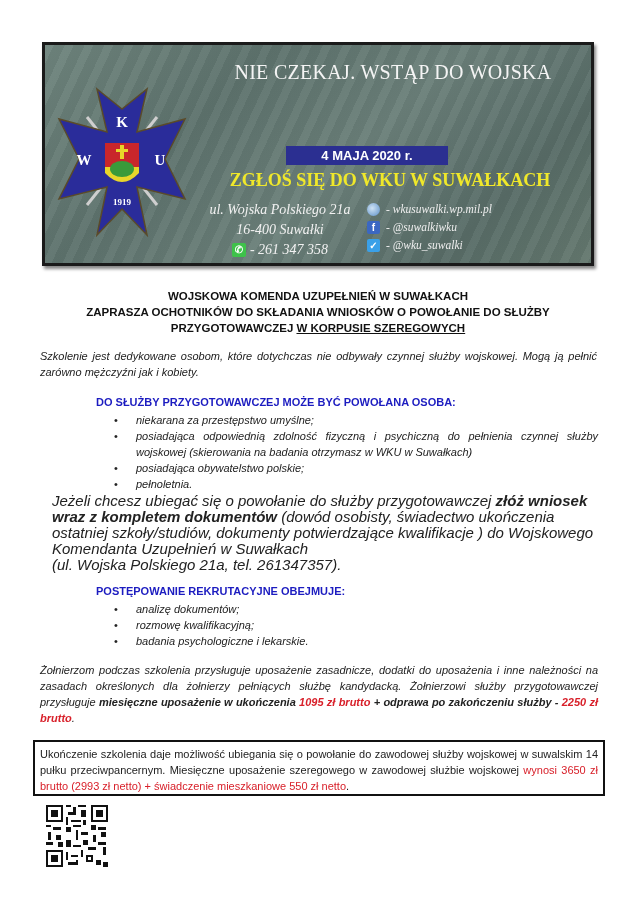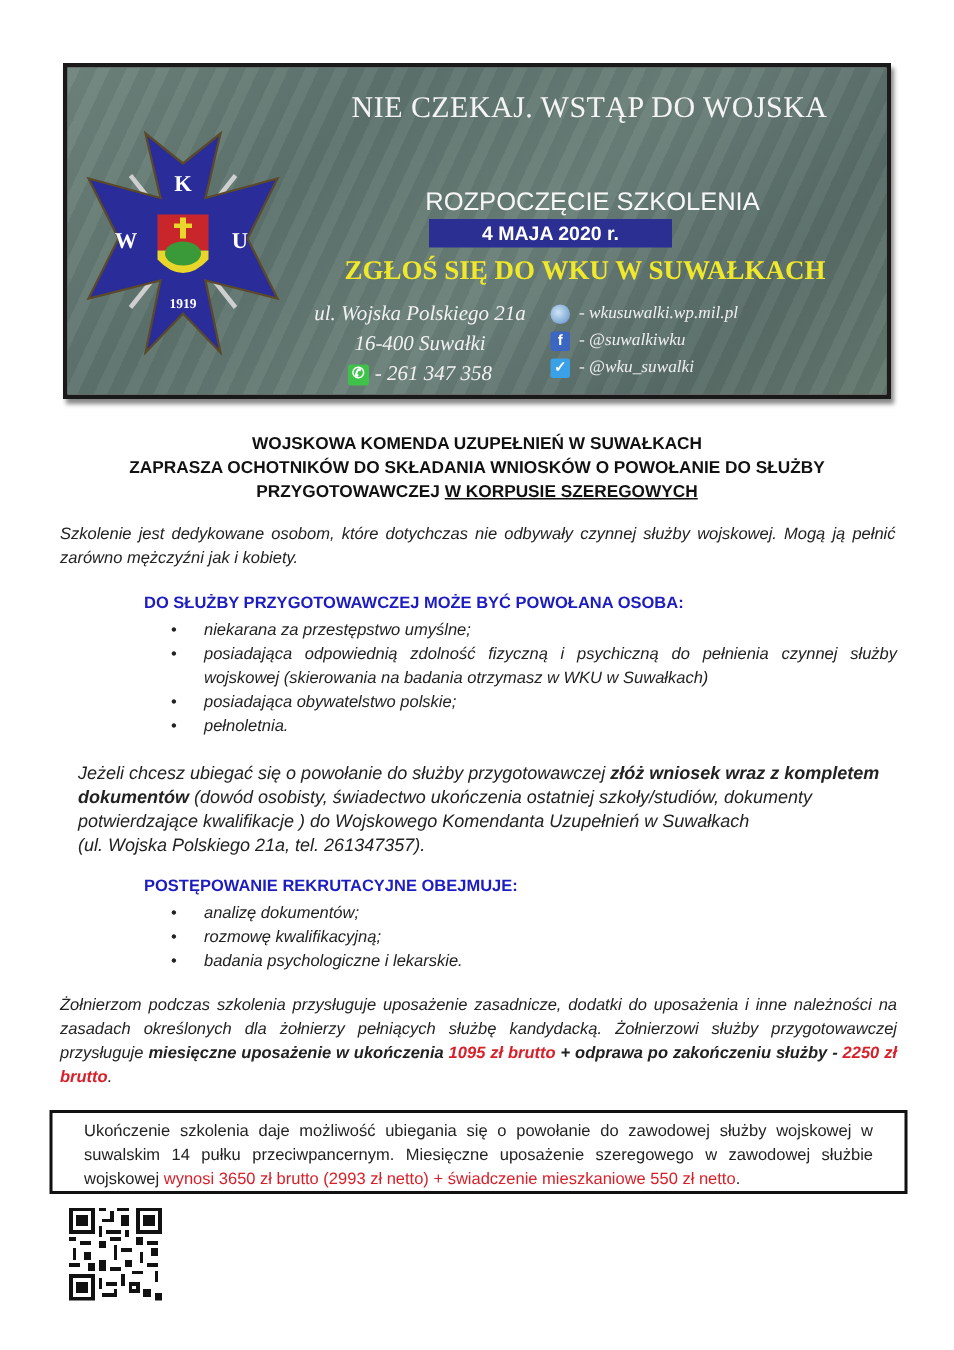--- a/index.html
+++ b/index.html
@@ -32,21 +32,21 @@
 
   .p { position:absolute; font-size:11px; line-height:16px; color:#222;font-style:italic; }
   .justify { text-align:justify; text-align-last:left; }
   .blue-h { position:absolute; font-weight:bold; font-size:11px; color:#1c1cc0; }
   ul.bl { position:absolute; margin:0; padding:0; list-style:none; font-style:italic; font-size:11px; line-height:16px; color:#222; }
   ul.bl li { position:relative; padding-left:24px; text-align:justify; text-align-last:left; }
   ul.bl li::before { content:"•"; position:absolute; left:2px; font-style:normal; }
   .red { color:#d8202a; }
   b { font-weight:bold; }
 
-  .boxed { position:absolute; left:33px; top:740px; width:572px; height:56px; box-sizing:border-box; border:2px solid #111; padding:4px 21px; font-size:11px; line-height:16px; text-align:justify; text-align-last:left; }
+  .boxed { position:absolute; left:33px; top:740px; width:572px; height:56px; box-sizing:border-box; border:2px solid #111; padding:4px 5px; font-size:11px; line-height:16px; text-align:justify; text-align-last:left; }
 
   .qr { position:absolute; left:46px; top:805px; width:62px; height:62px; }
 </style>
 </head>
 <body>
 
 <div class="banner">
   <svg class="cross" viewBox="0 0 130 150">
     <line x1="30" y1="30" x2="100" y2="118" stroke="#cfcfcf" stroke-width="3"></line>
     <line x1="100" y1="30" x2="30" y2="118" stroke="#cfcfcf" stroke-width="3"></line>
@@ -56,21 +56,20 @@
     <ellipse cx="65" cy="82" rx="12" ry="8" fill="#3a9a3a"></ellipse>
     <rect x="63" y="58" width="4" height="14" fill="#e8d62a"></rect>
     <rect x="59" y="62" width="12" height="3" fill="#e8d62a"></rect>
     <text x="65" y="40" text-anchor="middle" font-family="Liberation Serif, serif" font-weight="bold" font-size="15" fill="#fff">K</text>
     <text x="27" y="78" text-anchor="middle" font-family="Liberation Serif, serif" font-weight="bold" font-size="15" fill="#fff">W</text>
     <text x="103" y="78" text-anchor="middle" font-family="Liberation Serif, serif" font-weight="bold" font-size="15" fill="#fff">U</text>
     <text x="65" y="118" text-anchor="middle" font-family="Liberation Serif, serif" font-weight="bold" font-size="9" fill="#fff">1919</text>
   </svg>
 
   <div class="b-title">NIE CZEKAJ. WSTĄP DO WOJSKA</div>
-  <div class="b-rozp">ROZPOCZĘCIE SZKOLENIA</div>
   <div class="b-date">4 MAJA 2020 r.</div>
   <div class="b-zglos">ZGŁOŚ SIĘ DO WKU W SUWAŁKACH</div>
 
   <div class="b-addr">
     <div>ul. Wojska Polskiego 21a</div>
     <div>16-400 Suwałki</div>
     <div class="phone-line">
       <span class="ico phone">✆</span>
       <span>- 261 347 358</span>
     </div>
@@ -101,21 +100,21 @@
 <div class="p justify" style="left:40px; top:348px; width:557px;">Szkolenie jest dedykowane osobom, które dotychczas nie odbywały czynnej służby wojskowej. Mogą ją pełnić zarówno mężczyźni jak i kobiety.</div>
 
 <div class="blue-h" style="left:96px; top:396px;">DO SŁUŻBY PRZYGOTOWAWCZEJ MOŻE BYĆ POWOŁANA OSOBA:</div>
 <ul class="bl" style="left:112px; top:412px; width:486px;">
   <li>niekarana za przestępstwo umyślne;</li>
   <li>posiadająca odpowiednią zdolność fizyczną i psychiczną do  pełnienia czynnej służby wojskowej (skierowania na badania otrzymasz w WKU w Suwałkach)</li>
   <li>posiadająca obywatelstwo polskie;</li>
   <li>pełnoletnia.</li>
 </ul>
 
-<div class="p" style="left:52px; top:493px; width:545px; font-size:12px;margin-top:14px;">
+<div class="p" style="left:52px; top:493px; width:545px; font-size:15px;">
   <span>Jeżeli chcesz ubiegać się o powołanie do służby przygotowawczej </span><b>złóż wniosek wraz z kompletem dokumentów</b><span> (dowód osobisty, świadectwo ukończenia ostatniej szkoły/studiów, dokumenty potwierdzające kwalifikacje ) do Wojskowego Komendanta Uzupełnień w Suwałkach</span><br>
   <span>(ul. Wojska Polskiego 21a, tel. 261347357).</span>
 </div>
 
 <div class="blue-h" style="left:96px; top:585px;">POSTĘPOWANIE REKRUTACYJNE OBEJMUJE:</div>
 <ul class="bl" style="left:112px; top:601px; width:400px;">
   <li>analizę dokumentów;</li>
   <li>rozmowę kwalifikacyjną;</li>
   <li>badania psychologiczne i lekarskie.</li>
 </ul>

